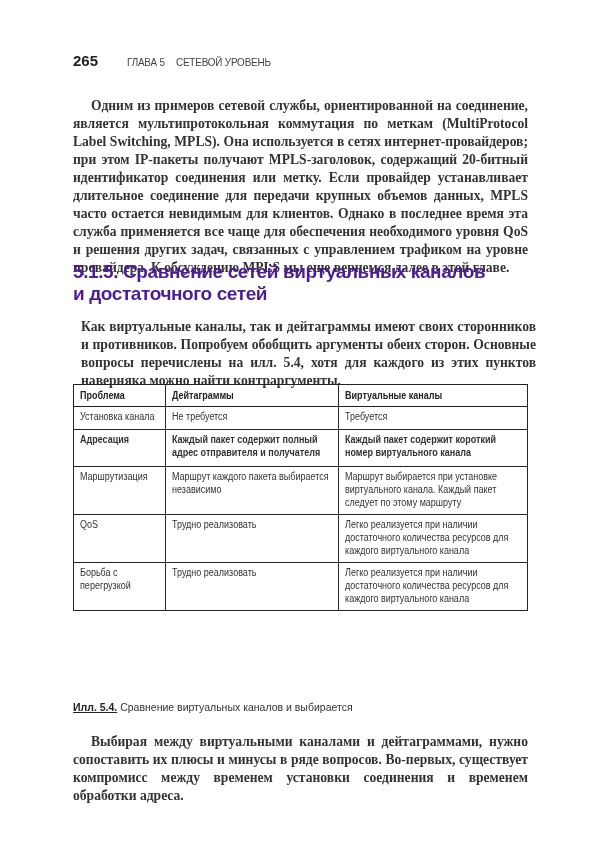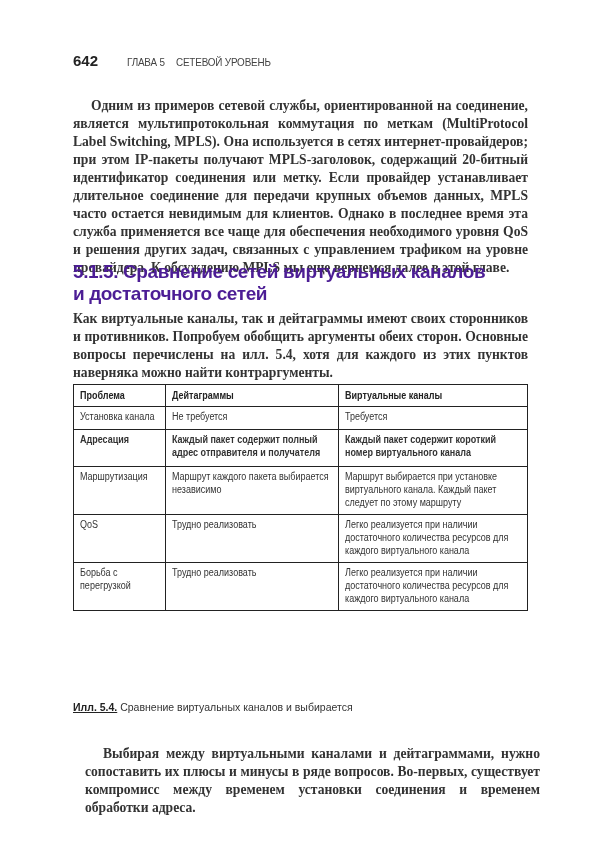--- a/index.html
+++ b/index.html
@@ -56,35 +56,35 @@
   .caption {
     position: absolute; left: 73px; top: 701px;
     font-family: "Liberation Sans", sans-serif; font-size: 10.5px; color: #333;
   }
   .caption b { color: #222; text-decoration: underline; }
 </style>
 </head>
 <body>
 
 <div class="running-head">
-  <span class="page-num">642</span>
+  <span class="page-num">265</span>
   <span class="chapter">
     <span>ГЛАВА 5</span>
     <span>СЕТЕВОЙ УРОВЕНЬ</span>
   </span>
 </div>
 
 <p class="body-text indent" id="para1" style="margin:0;">Одним из примеров сетевой службы, ориентированной на соединение, является мультипротокольная коммутация по меткам (MultiProtocol Label Switching, MPLS). Она используется в сетях интернет-провайдеров; при этом IP-пакеты получают MPLS-заголовок, содержащий 20-битный идентификатор соединения или метку. Если провайдер устанавливает длительное соединение для передачи крупных объемов данных, MPLS часто остается невидимым для клиентов. Однако в последнее время эта служба применяется все чаще для обеспечения необходимого уровня QoS и решения других задач, связанных с управлением трафиком на уровне провайдера. К обсуждению MPLS мы еще вернемся далее в этой главе.</p>
 
 <div class="section-title">
   <div>5.1.5. Сравнение сетей виртуальных каналов</div>
   <div>и достаточного сетей</div>
 </div>
 
-<p class="body-text" id="para2" style="margin:0;">Как виртуальные каналы, так и дейтаграммы имеют своих сторонников и противников. Попробуем обобщить аргументы обеих сторон. Основные вопросы перечислены на илл. 5.4, хотя для каждого из этих пунктов наверняка можно найти контраргументы.</p>
+<p class="body-text" id="para2" style="margin:8px;">Как виртуальные каналы, так и дейтаграммы имеют своих сторонников и противников. Попробуем обобщить аргументы обеих сторон. Основные вопросы перечислены на илл. 5.4, хотя для каждого из этих пунктов наверняка можно найти контраргументы.</p>
 
 <table class="cmp">
   <colgroup>
       <col class="c1">
       <col class="c2">
       <col class="c3">
     </colgroup>
   <thead>
     <tr>
       <th><span class="cell-text">Проблема</span></th>
@@ -119,13 +119,13 @@
       <td><span class="cell-text">Легко реализуется при наличии достаточного количества ресурсов для каждого виртуального канала</span></td>
     </tr>
   </tbody>
 </table>
 
 <div class="caption">
   <b>Илл. 5.4.</b>
   <span>Сравнение виртуальных каналов и выбирается</span>
 </div>
 
-<p class="body-text indent" id="para3" style="margin:12px;">Выбирая между виртуальными каналами и дейтаграммами, нужно сопоставить их плюсы и минусы в ряде вопросов. Во-первых, существует компромисс между временем установки соединения и временем обработки адреса.</p>
+<p class="body-text indent" id="para3" style="margin:0;">Выбирая между виртуальными каналами и дейтаграммами, нужно сопоставить их плюсы и минусы в ряде вопросов. Во-первых, существует компромисс между временем установки соединения и временем обработки адреса.</p>
 
 </body></html>

